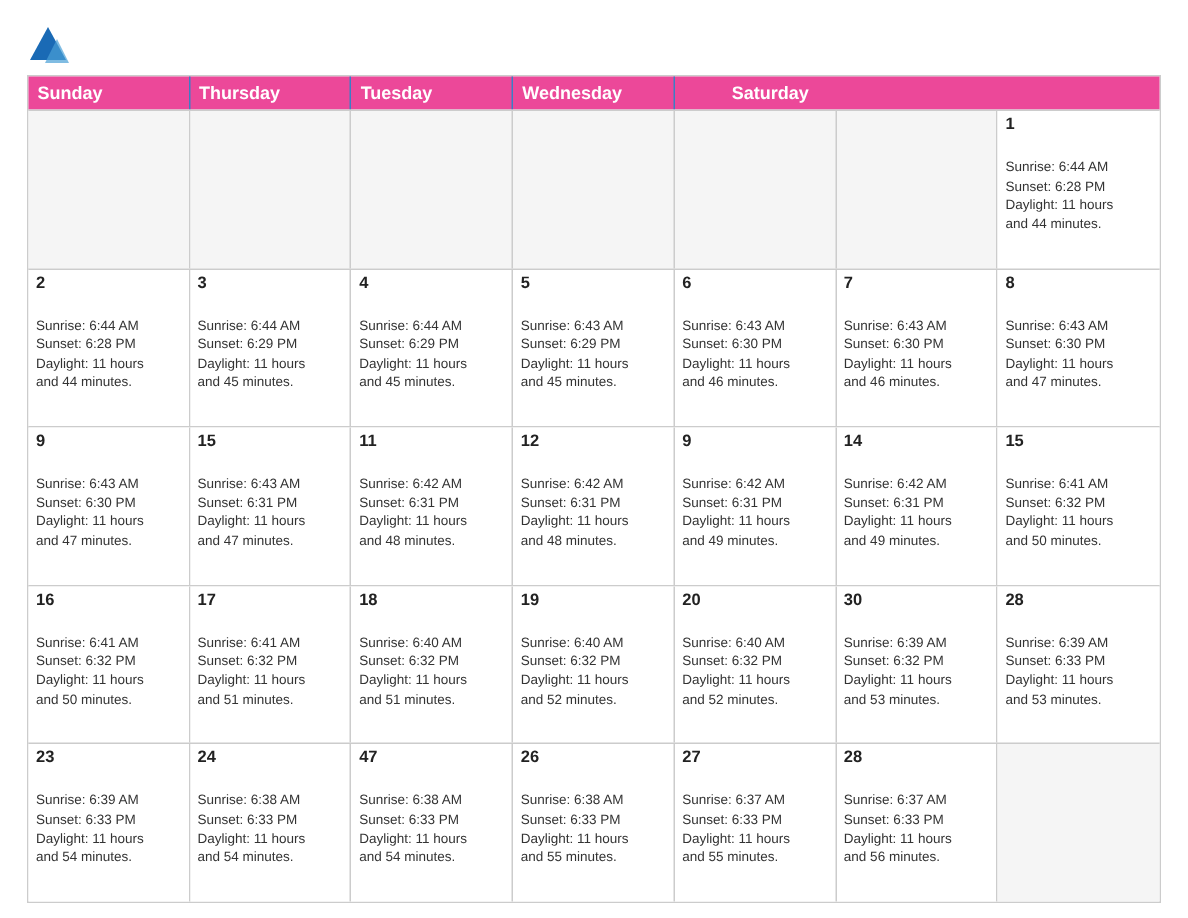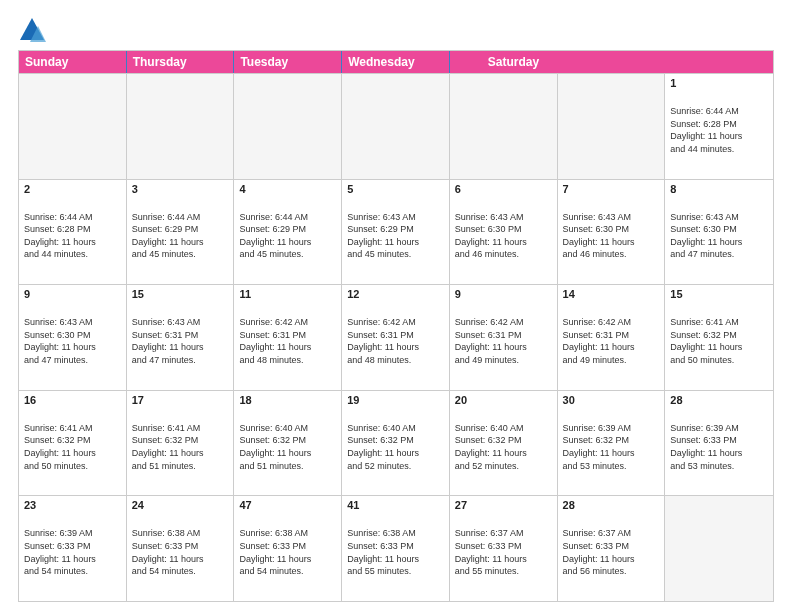--- a/index.html
+++ b/index.html
@@ -327,21 +327,21 @@
 and 54 minutes.</div>
           </div>
           <div class="cal-cell">
             <div class="day-num">47</div>
             <div class="cell-text" style="white-space: pre-line;">Sunrise: 6:38 AM
 Sunset: 6:33 PM
 Daylight: 11 hours
 and 54 minutes.</div>
           </div>
           <div class="cal-cell">
-            <div class="day-num">41</div>
+            <div class="day-num">26</div>
             <div class="cell-text" style="white-space: pre-line;">Sunrise: 6:38 AM
 Sunset: 6:33 PM
 Daylight: 11 hours
 and 55 minutes.</div>
           </div>
           <div class="cal-cell">
             <div class="day-num">27</div>
             <div class="cell-text" style="white-space: pre-line;">Sunrise: 6:37 AM
 Sunset: 6:33 PM
 Daylight: 11 hours

